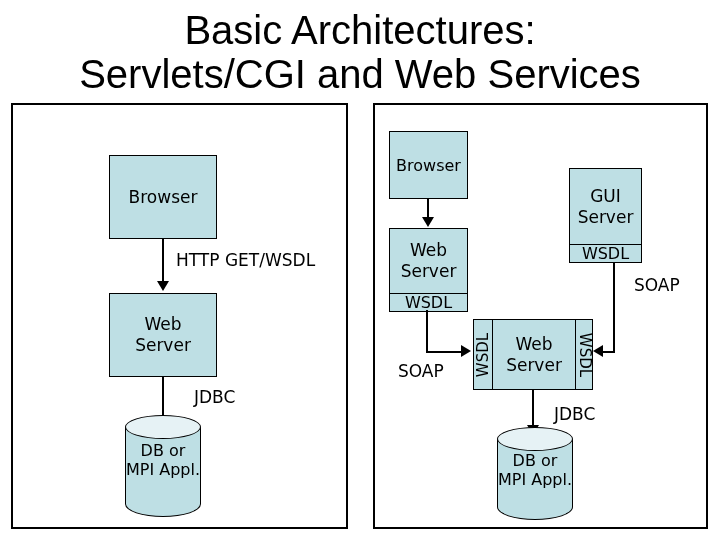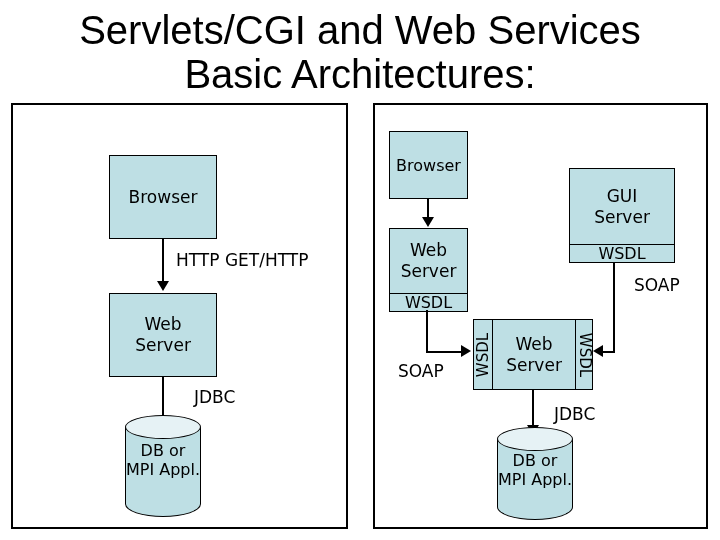--- a/index.html
+++ b/index.html
@@ -76,33 +76,33 @@
     border-right:10px solid var(--line-color,#000); }
 
   .lbl{ position:absolute; font-size:17px; line-height:19px; color:#000; white-space:nowrap; }
 </style>
 </head>
 <body>
 
 <div class="slide">
 
   <div class="title">
+    <div>Basic Architectures:</div>
     <div>Servlets/CGI and Web Services</div>
-    <div>Basic Architectures:</div>
   </div>
 
   <div class="panel panel-left"></div>
 
   <div class="node" style="left:109px; top:155px; width:108px; height:84px;">
     <span class="ln">Browser</span>
   </div>
 
   <div class="vline" style="left:162px; top:239px; height:44px;"></div>
   <div class="ah ah-down" style="left:157px; top:281px;"></div>
-  <div class="lbl" style="left:176px; top:251px;">HTTP GET/HTTP</div>
+  <div class="lbl" style="left:176px; top:251px;">HTTP GET/WSDL</div>
 
   <div class="node" style="left:109px; top:293px; width:108px; height:84px;">
     <span class="ln">Web</span>
     <span class="ln">Server</span>
   </div>
 
   <div class="vline" style="left:162px; top:377px; height:45px;"></div>
   <div class="ah ah-down" style="left:157px; top:420px;"></div>
   <div class="lbl" style="left:194px; top:388px;">JDBC</div>
 
@@ -126,21 +126,21 @@
   <div class="ah ah-down" style="left:422px; top:217px;"></div>
 
   <div class="node split" style="left:389px; top:228px; width:79px; height:84px;">
     <div class="main">
       <span class="ln">Web</span>
       <span class="ln">Server</span>
     </div>
     <div class="strip">WSDL</div>
   </div>
 
-  <div class="node split" style="left:569px; top:168px; width:106px; height:95px;">
+  <div class="node split" style="left:569px; top:168px; width:73px; height:95px;">
     <div class="main">
       <span class="ln">GUI</span>
       <span class="ln">Server</span>
     </div>
     <div class="strip">WSDL</div>
   </div>
 
   <div class="lbl" style="left:634px; top:276px;">SOAP</div>
 
   <div class="vline" style="left:426px; top:310px; height:43px;"></div>

